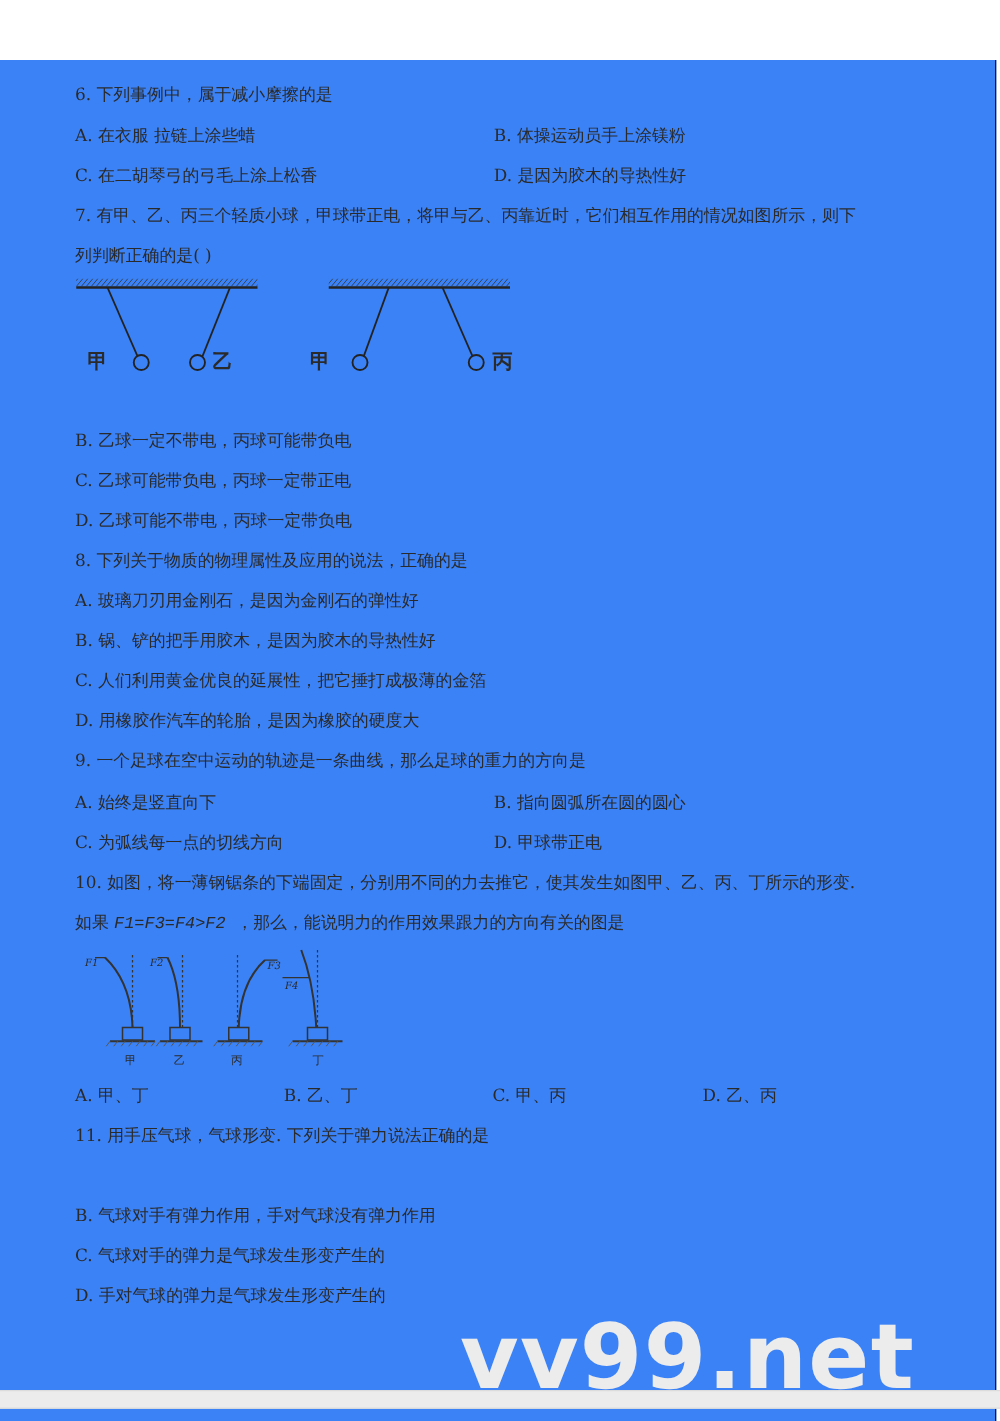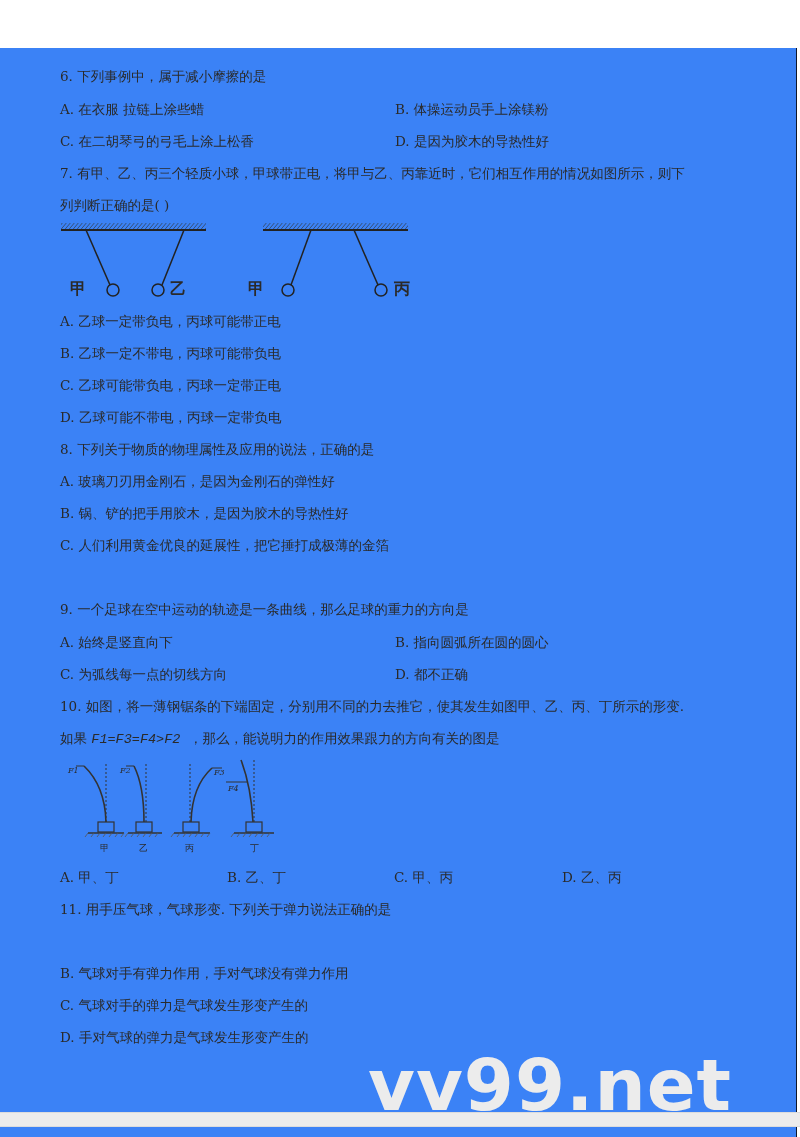--- a/index.html
+++ b/index.html
@@ -51,35 +51,35 @@
       <circle cx="230" cy="72" r="6" fill="none" stroke="#222" stroke-width="1.5"></circle>
       <line x1="296" y1="12" x2="320" y2="67" stroke="#222" stroke-width="1.5"></line>
       <circle cx="323" cy="72" r="6" fill="none" stroke="#222" stroke-width="1.5"></circle>
     </svg>
     <span style="position:absolute; left:12px; top:61px; font-size:16px; font-weight:bold; font-family:'DejaVu Sans',sans-serif">甲</span>
     <span style="position:absolute; left:112px; top:61px; font-size:16px; font-weight:bold; font-family:'DejaVu Sans',sans-serif">乙</span>
     <span style="position:absolute; left:190px; top:61px; font-size:16px; font-weight:bold; font-family:'DejaVu Sans',sans-serif">甲</span>
     <span style="position:absolute; left:336px; top:61px; font-size:16px; font-weight:bold; font-family:'DejaVu Sans',sans-serif">丙</span>
   </div>
 
-  <div class="line" style="top:264px">A. 乙球一定带负电，丙球可能带正电</div>
   <div class="line" style="top:296px">B. 乙球一定不带电，丙球可能带负电</div>
   <div class="line" style="top:328px">C. 乙球可能带负电，丙球一定带正电</div>
   <div class="line" style="top:360px">D. 乙球可能不带电，丙球一定带负电</div>
 
   <div class="line" style="top:392px">8. 下列关于物质的物理属性及应用的说法，正确的是</div>
   <div class="line" style="top:424px">A. 玻璃刀刃用金刚石，是因为金刚石的弹性好</div>
   <div class="line" style="top:456px">B. 锅、铲的把手用胶木，是因为胶木的导热性好</div>
   <div class="line" style="top:488px">C. 人们利用黄金优良的延展性，把它捶打成极薄的金箔</div>
+  <div class="line" style="top:520px">D. 用橡胶作汽车的轮胎，是因为橡胶的硬度大</div>
 
   <div class="line" style="top:552px">9. 一个足球在空中运动的轨迹是一条曲线，那么足球的重力的方向是</div>
   <div class="line" style="top:585px">A. 始终是竖直向下</div>
   <div class="line col2" style="top:585px">B. 指向圆弧所在圆的圆心</div>
   <div class="line" style="top:617px">C. 为弧线每一点的切线方向</div>
-  <div class="line col2" style="top:617px">D. 都不正确</div>
+  <div class="line col2" style="top:617px">D. 甲球带正电</div>
 
   <div class="line" style="top:649px">10. 如图，将一薄钢锯条的下端固定，分别用不同的力去推它，使其发生如图甲、乙、丙、丁所示的形变.</div>
   <div class="line" style="top:681px">
     <span>如果 </span><i class="var">F1=F3=F4&gt;F2</i><span>&nbsp;&nbsp;</span><span>，那么，能说明力的作用效果跟力的方向有关的图是</span>
   </div>
 
   <div class="fig" style="left:58px; top:708px; width:225px; height:100px">
     <svg width="225" height="100" viewBox="0 0 225 100">
       <g stroke="#333" fill="none">
 

